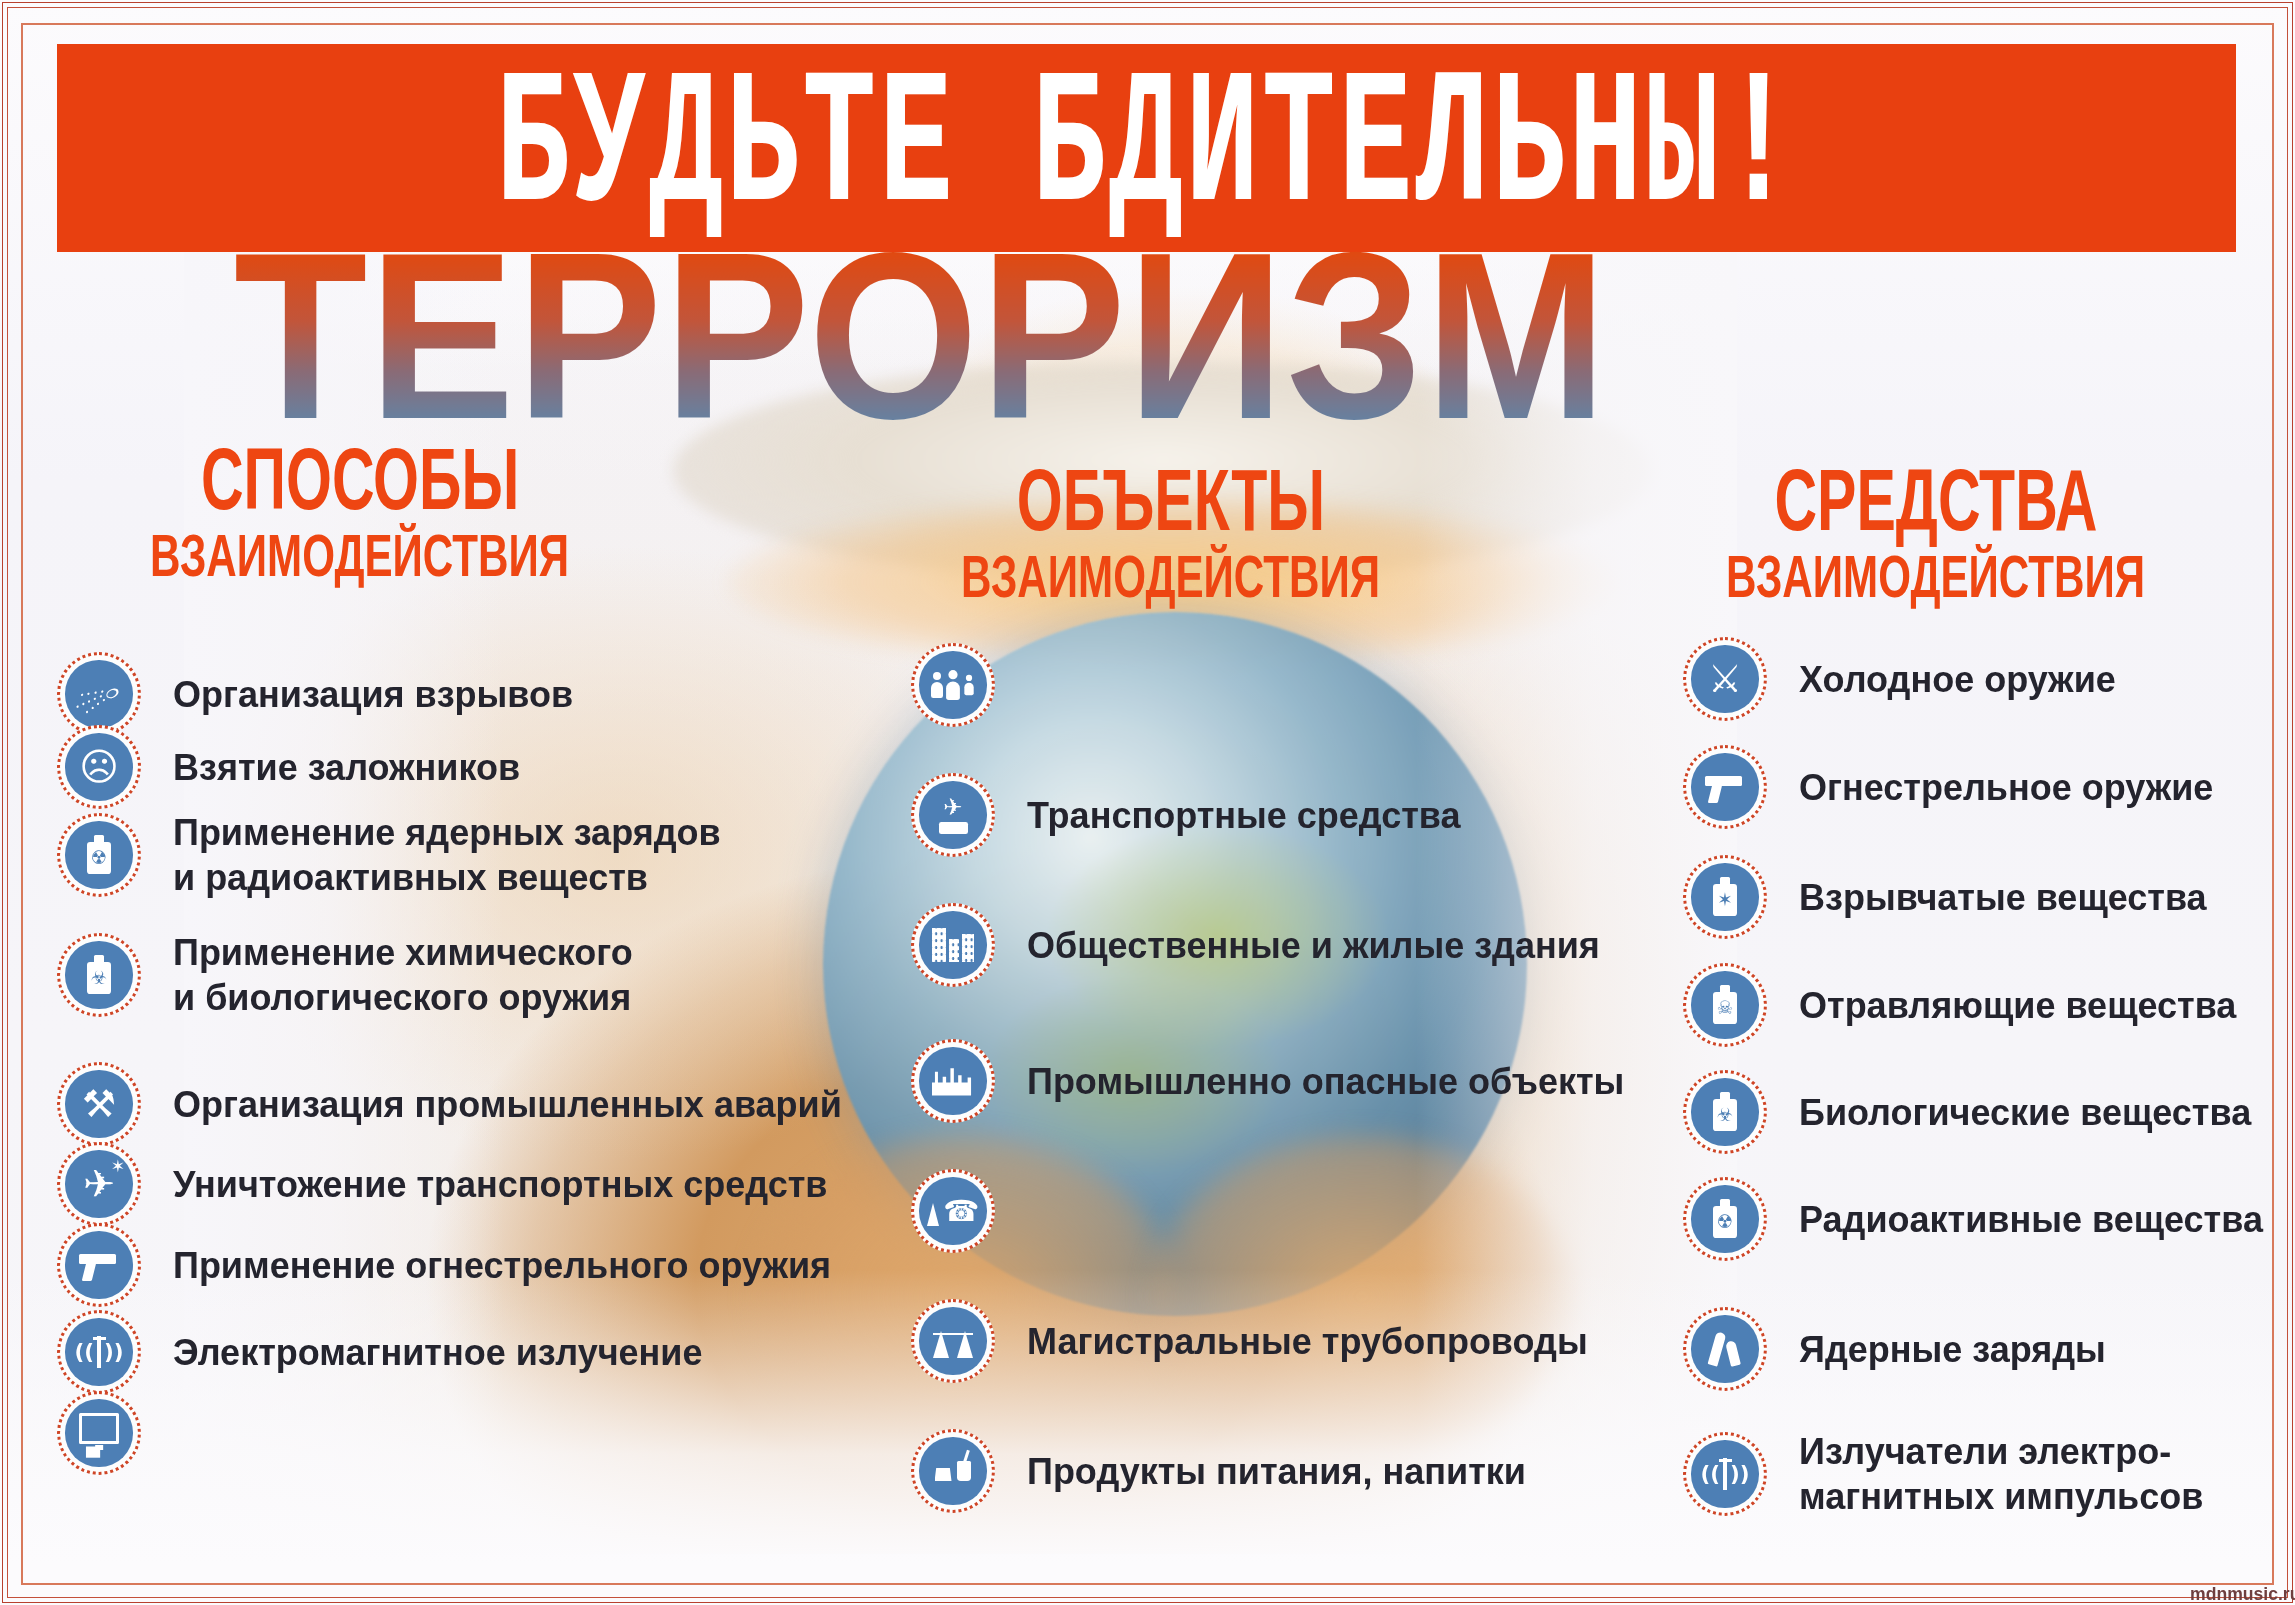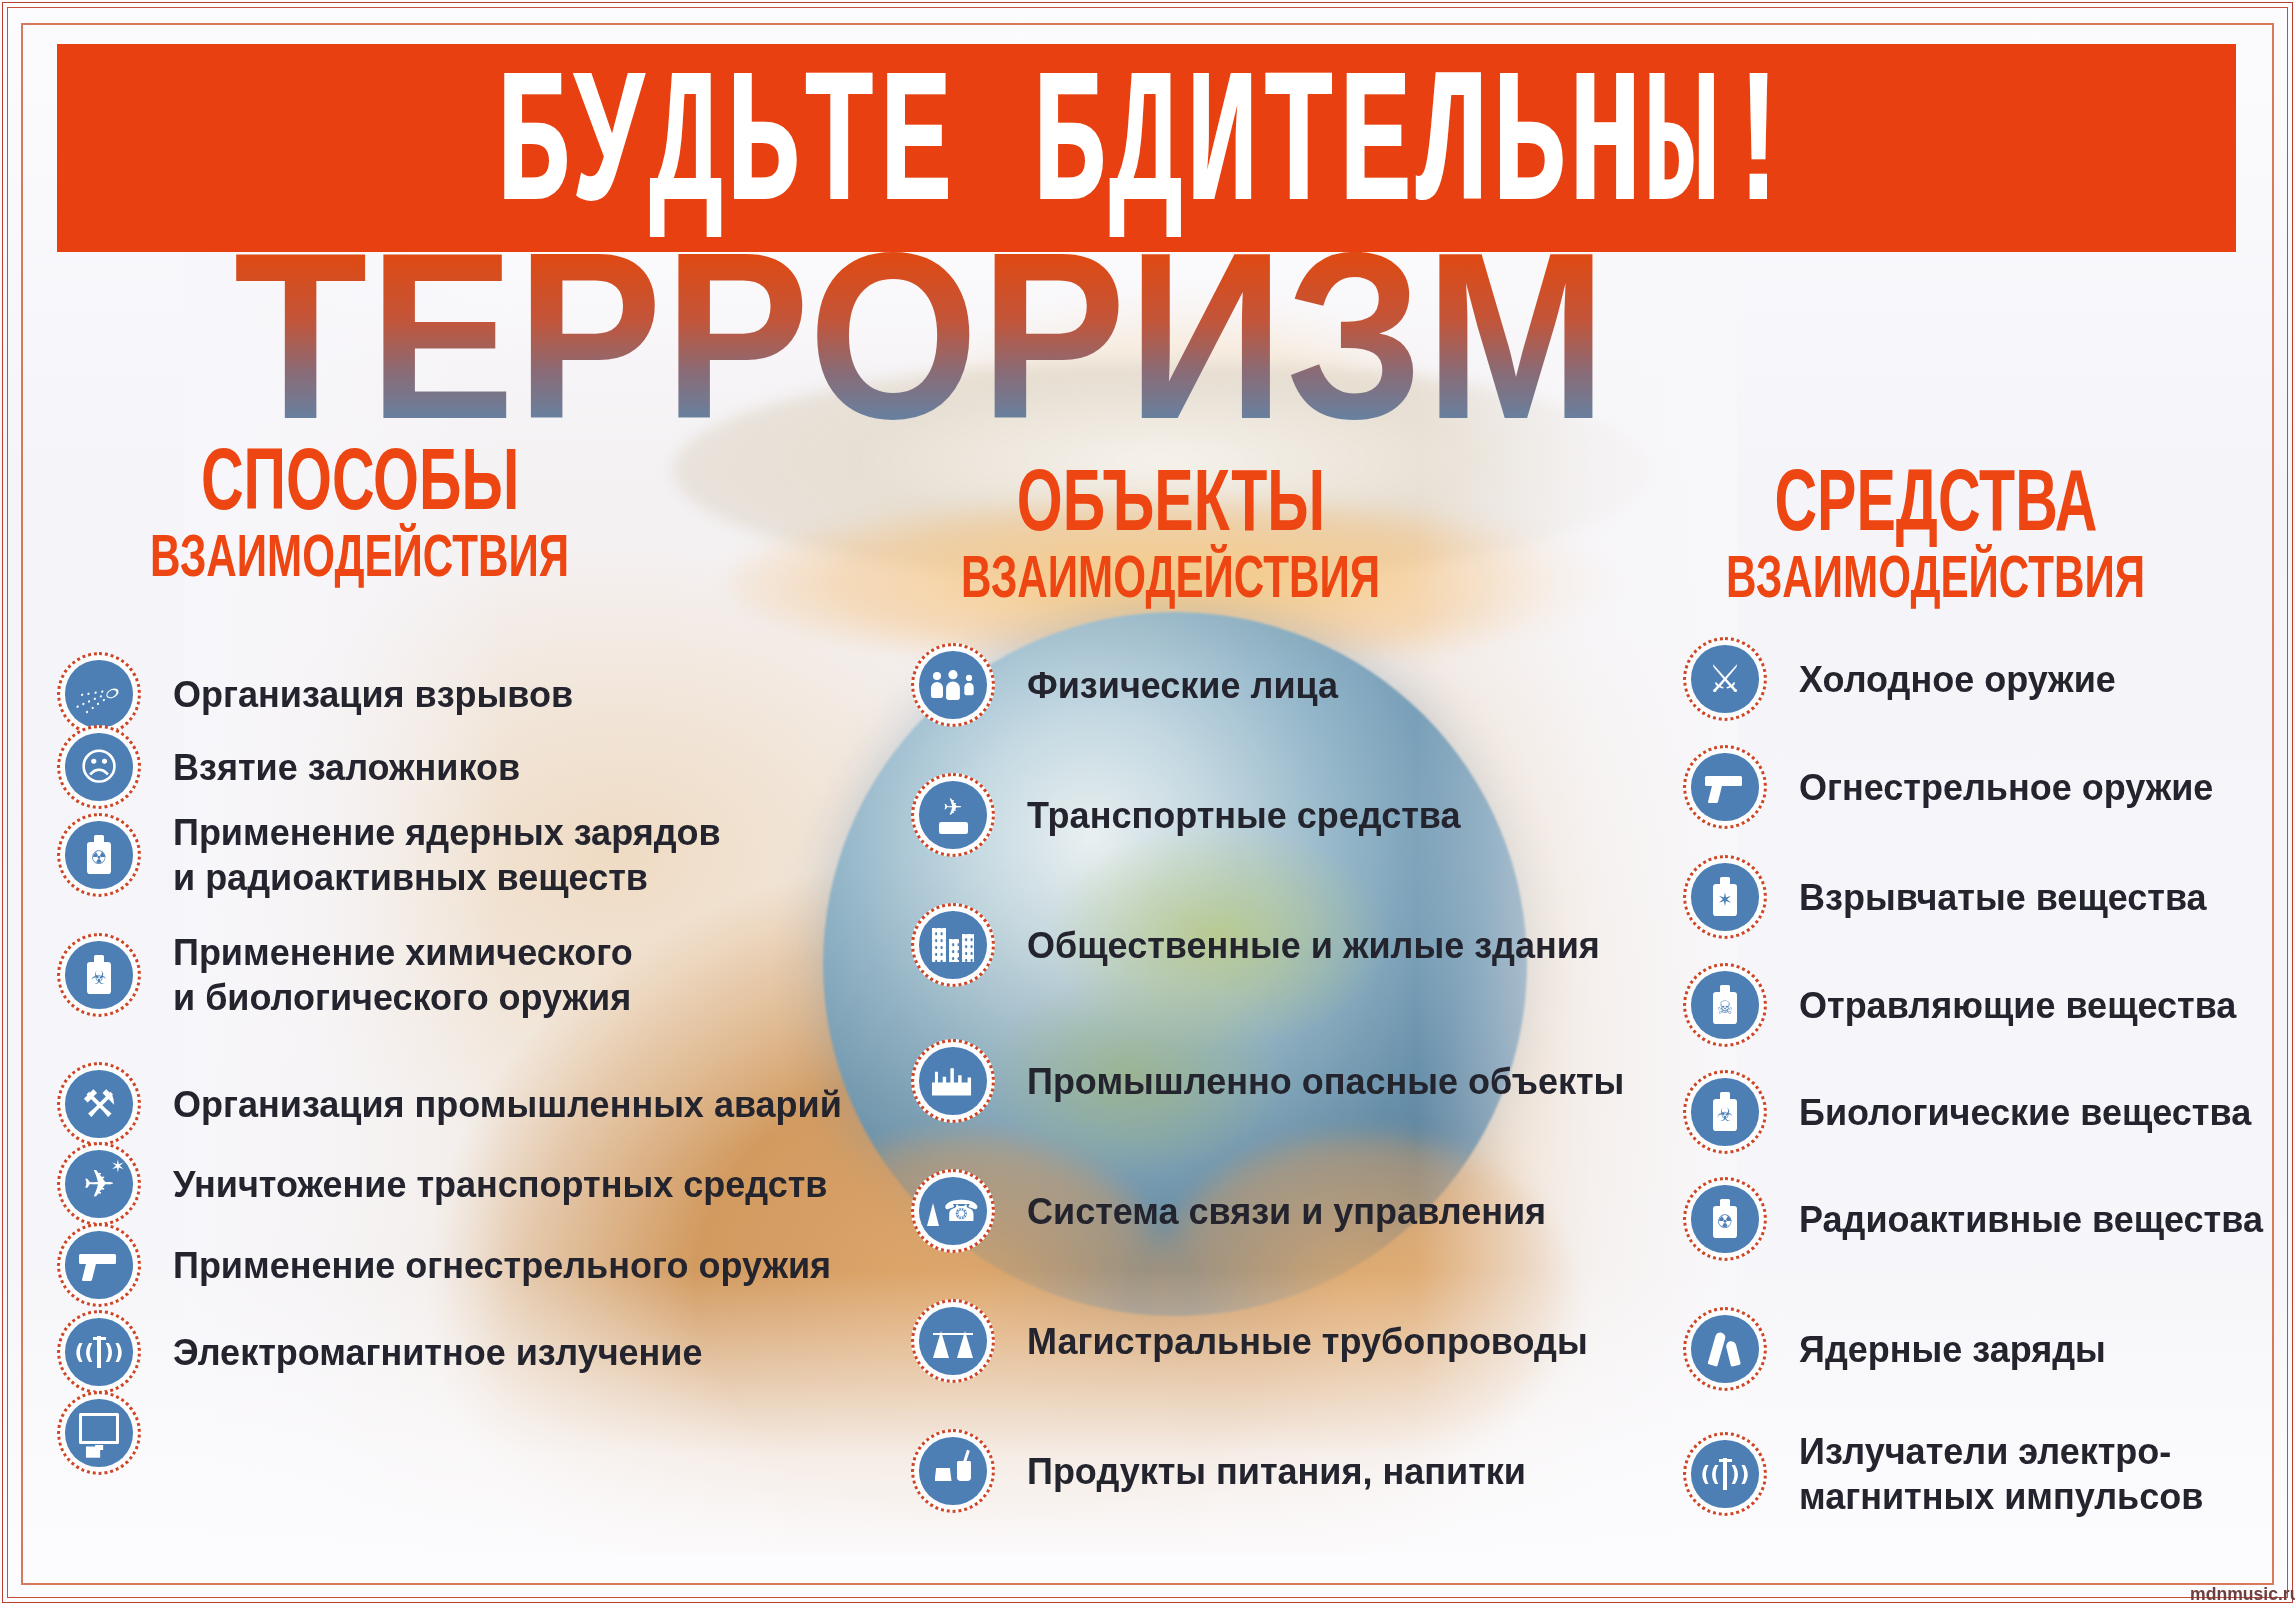--- a/index.html
+++ b/index.html
@@ -264,21 +264,20 @@
     <div class="row" style="top:643px">
       <div class="icon">
           <div class="core">
             <div class="people">
               <div class="person"></div>
               <div class="person tall"></div>
               <div class="person kid"></div>
             </div>
           </div>
         </div>
-      <span class="label">Физические лица</span>
     </div>
     <div class="row" style="top:773px">
       <div class="icon">
           <div class="core">
             <div class="trans">
               <span class="plane">✈</span>
               <div class="bus"></div>
             </div>
           </div>
         </div>
@@ -306,21 +305,20 @@
     </div>
     <div class="row" style="top:1169px">
       <div class="icon">
           <div class="core">
             <div class="comms">
               <div class="tri"></div>
               <span class="phone">☎</span>
             </div>
           </div>
         </div>
-      <span class="label">Система связи и управления</span>
     </div>
     <div class="row" style="top:1299px">
       <div class="icon">
           <div class="core">
             <div class="pyl">
               <div class="wire"></div>
               <div class="tri"></div>
               <div class="tri"></div>
             </div>
           </div>

